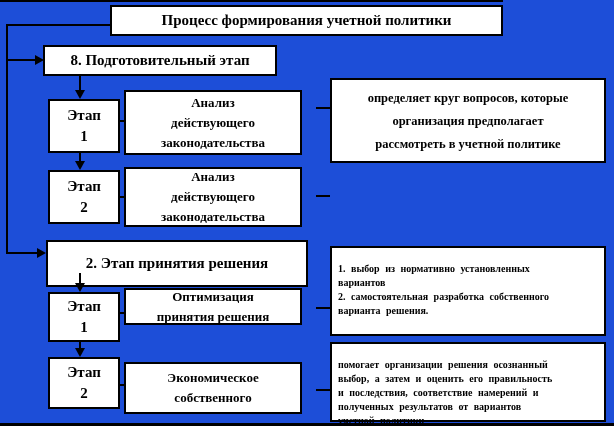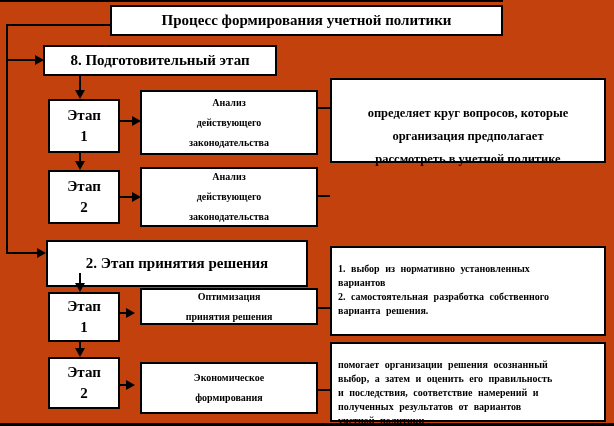--- a/index.html
+++ b/index.html
@@ -1,19 +1,19 @@
 <!DOCTYPE html>
 <html><head>
 <meta charset="utf-8">
 <style>
   html,body{margin:0;padding:0;background:#555;}
   .stage-canvas{
     position:relative;
     width:614px;height:426px;
-    background:#c2410c;
+    background:#1d4ed8;
     overflow:hidden;
     font-family:"Liberation Serif","DejaVu Serif",serif;
     font-weight:bold;
     color:#000;
   }
   .box{
     position:absolute;
     background:#fff;
     border:2px solid #000;
     box-sizing:border-box;
@@ -24,27 +24,27 @@
   }
   .pre{white-space:pre-line;}
   .title-box{left:110px;top:5px;width:393px;height:31px;font-size:15px;}
   .hdr1{left:43px;top:45px;width:234px;height:31px;font-size:15px;}
   .hdr2{left:46px;top:240px;width:262px;height:47px;font-size:15px;}
   .etap{left:48px;width:72px;font-size:15px;line-height:21px;}
   .etap1a{top:99px;height:54px;}
   .etap2a{top:170px;height:54px;}
   .etap1b{top:292px;height:50px;}
   .etap2b{top:357px;height:52px;}
-  .action{left:140px;width:178px;font-size:10px;line-height:20px;}
+  .action{left:124px;width:178px;font-size:13px;line-height:20px;}
   .act1{top:90px;height:65px;}
   .act2{top:167px;height:60px;}
   .act3{top:288px;height:37px;}
   .act4{top:362px;height:52px;}
   .desc{left:330px;width:276px;}
-  .desc-c{font-size:12.5px;align-items:flex-start;padding-top:22px;}
+  .desc-c{font-size:12.5px;align-items:flex-start;padding-top:7px;}
   .desc1{top:78px;height:85px;line-height:23px;}
   .desc2{top:172px;height:64px;line-height:20px;}
   .desc-s{
     font-size:10px;line-height:14px;
     align-items:flex-start;justify-content:flex-start;
     text-align:left;padding:14px 6px;
     word-spacing:3px;
   }
   .desc3{top:246px;height:90px;}
   .desc4{top:342px;height:80px;}
@@ -128,21 +128,21 @@
 варианта решения.</div>
 
   <div class="vline" style="left:79px;top:342px;height:8px;"></div>
   <div class="arr-down" style="left:75px;top:348px;"></div>
 
   <div class="box etap etap2b pre">Этап
 2</div>
   <div class="hline" style="left:120px;top:384px;width:8px;"></div>
   <div class="arr-right" style="left:126px;top:380px;"></div>
   <div class="box action act4 pre">Экономическое
-формирования</div>
+собственного</div>
   <div class="hline" style="left:316px;top:389px;width:14px;"></div>
   <div class="box desc desc-s desc4 pre">помогает организации решения  осознанный
 выбор, а затем и оценить его правильность
 и последствия,  соответствие  намерений и
 полученных  результатов  от  вариантов
 учетной политики</div>
 
 </div>
 
 </body></html>

